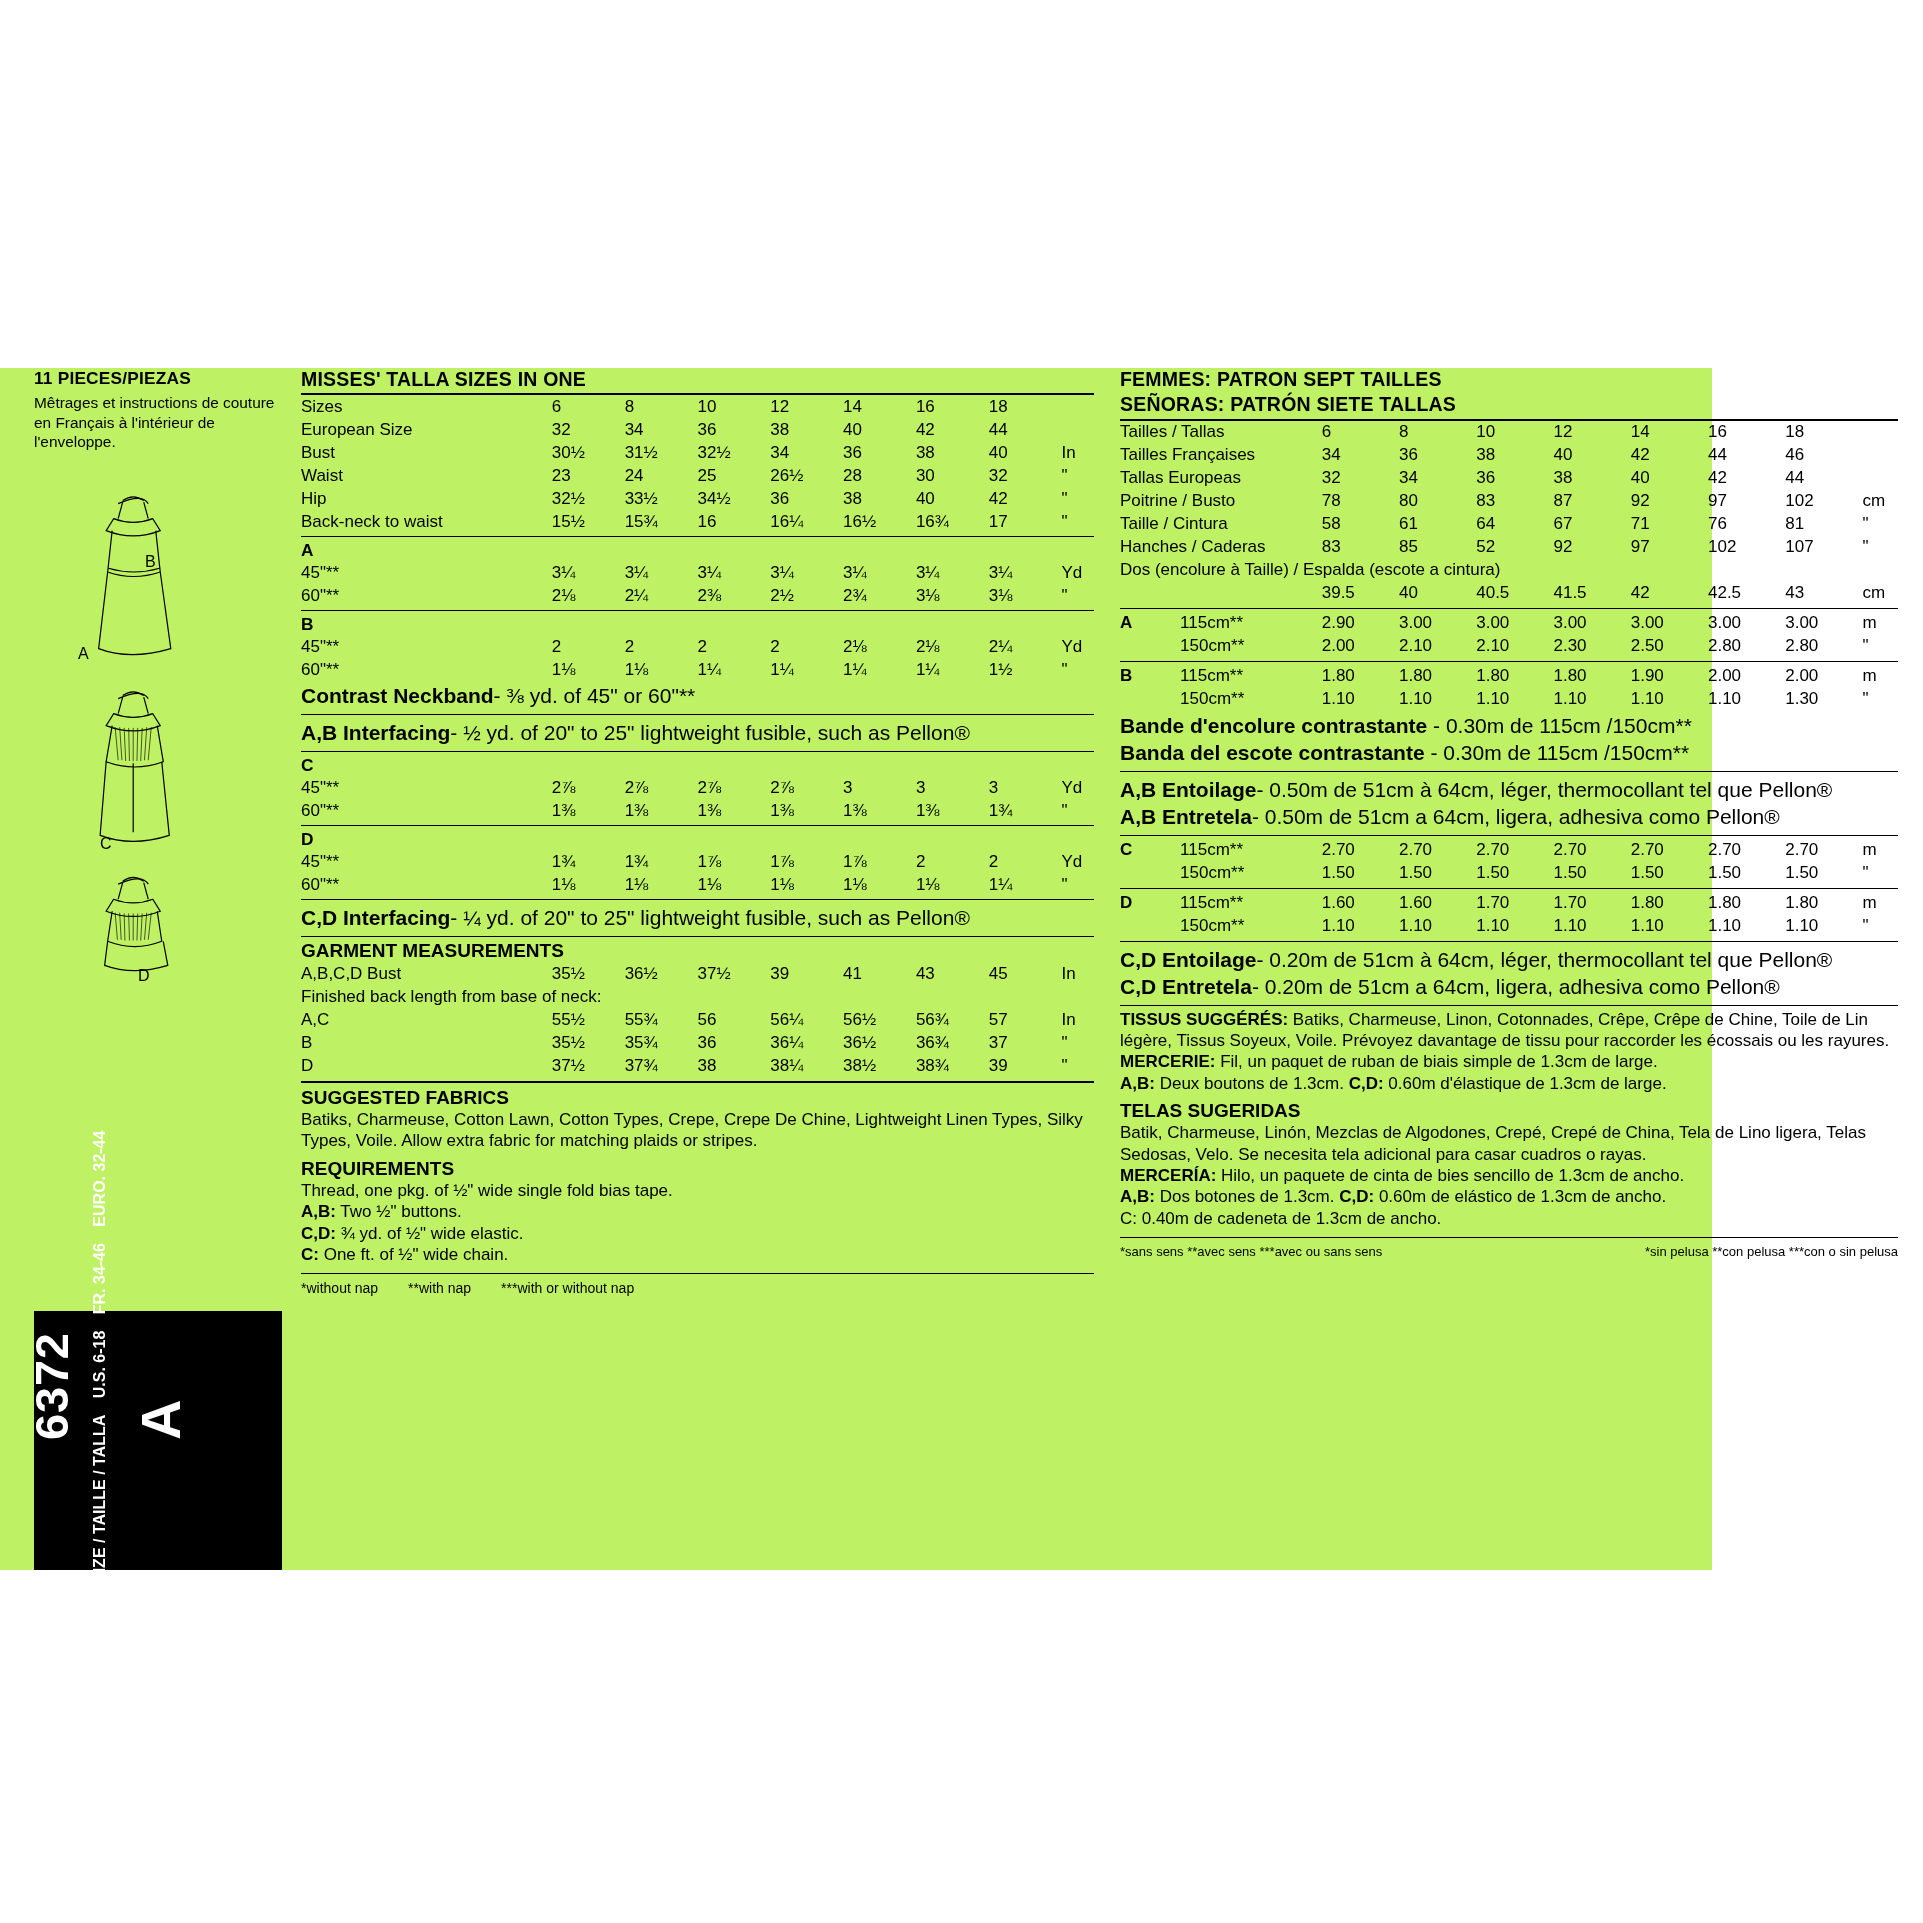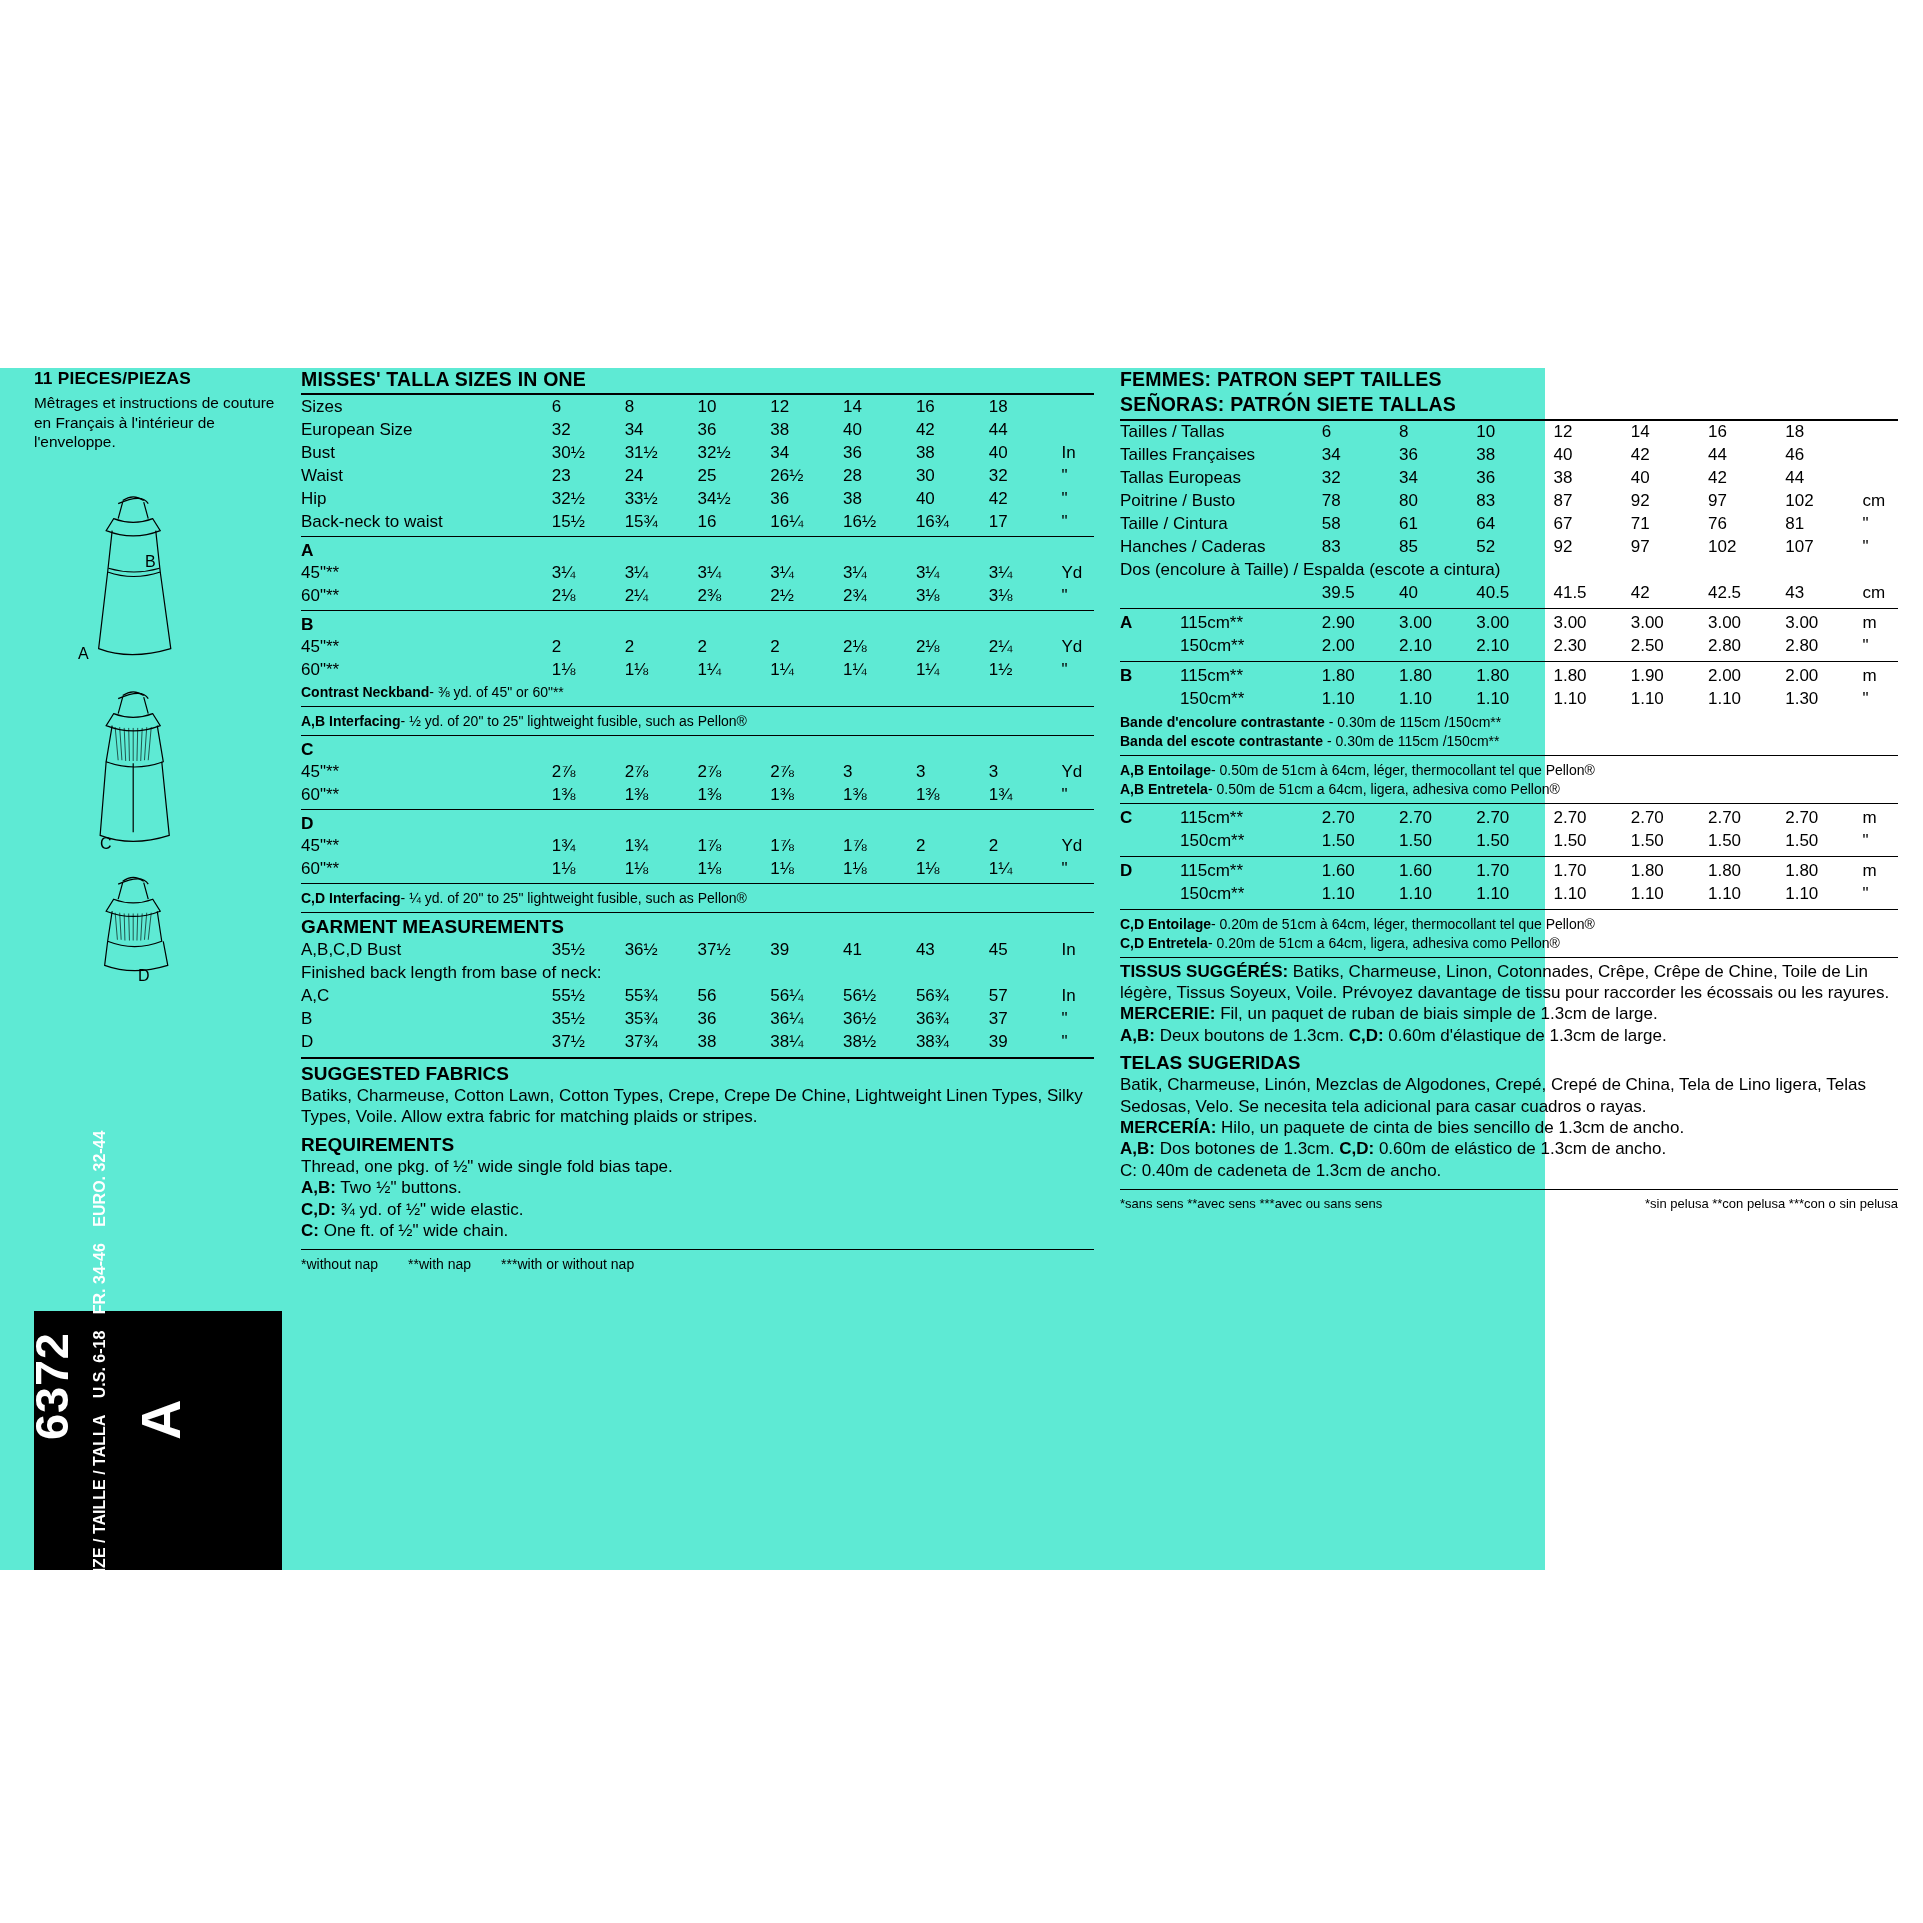--- a/index.html
+++ b/index.html
@@ -1,18 +1,18 @@
 <!DOCTYPE html>
 <html style="font-size:12px"><head>
 <meta charset="utf-8">
 <style>
   html,body{margin:0;padding:0;background:#ffffff;}
   body{width:1924px;height:1924px;font-family:"Liberation Sans",sans-serif;color:#000;}
   .page{position:relative;width:1924px;height:1924px;}
-  .sheet{position:absolute;left:0;top:368px;width:1545px;height:1202px;background:#5eead4;}
+  .sheet{position:absolute;left:0;top:368px;width:1712px;height:1202px;background:#bef264;}
 
   
   .leftcol{position:absolute;left:34px;top:0;width:248px;}
   .pieces{font-size:17.3px;font-weight:bold;letter-spacing:0.2px;}
   .frnote{font-size:15.4px;line-height:1.28;margin-top:3.8px;}
 
   .figs{position:relative;margin-top:32px;width:248px;}
   .fig{position:relative;margin-bottom:13.5px;}
   .figlbl{font-size:16px;}
 
@@ -30,21 +30,21 @@
 
   h2.head{font-size:19.5px;font-weight:bold;margin:0;padding:0 0 2.3px 0;letter-spacing:0.2px;}
   .rule-thick{border-top:2.3px solid #000;}
 
   table.grid{border-collapse:collapse;width:100%;font-size:17px;}
   table.grid td{padding:1.5px 0;vertical-align:top;white-space:nowrap;}
   .lab{width:248px;}
   .num{width:72px;text-align:left;}
   .unit{width:32px;text-align:left;margin-left:12px;}
   .sec{font-weight:bold;}
-  .note{font-size:14px;padding:3px 0 3px 0;}
+  .note{font-size:21px;padding:3px 0 3px 0;}
   .note b{font-weight:bold;}
   .body{font-size:17px;line-height:1.26;}
   .body b{font-weight:bold;}
   .hdrow td{padding-bottom:0.8px;}
 
   .rowline{border-top:1.5px solid #000;height:0;margin:3px 0 3px 0;}
   .rowline-top{border-top:2.3px solid #000;height:0;margin:3.8px 0 3.8px 0;}
 
   .footnote{font-size:14px;margin-top:6px;}
   .footnote .sp2{display:inline-block;width:30px;}

